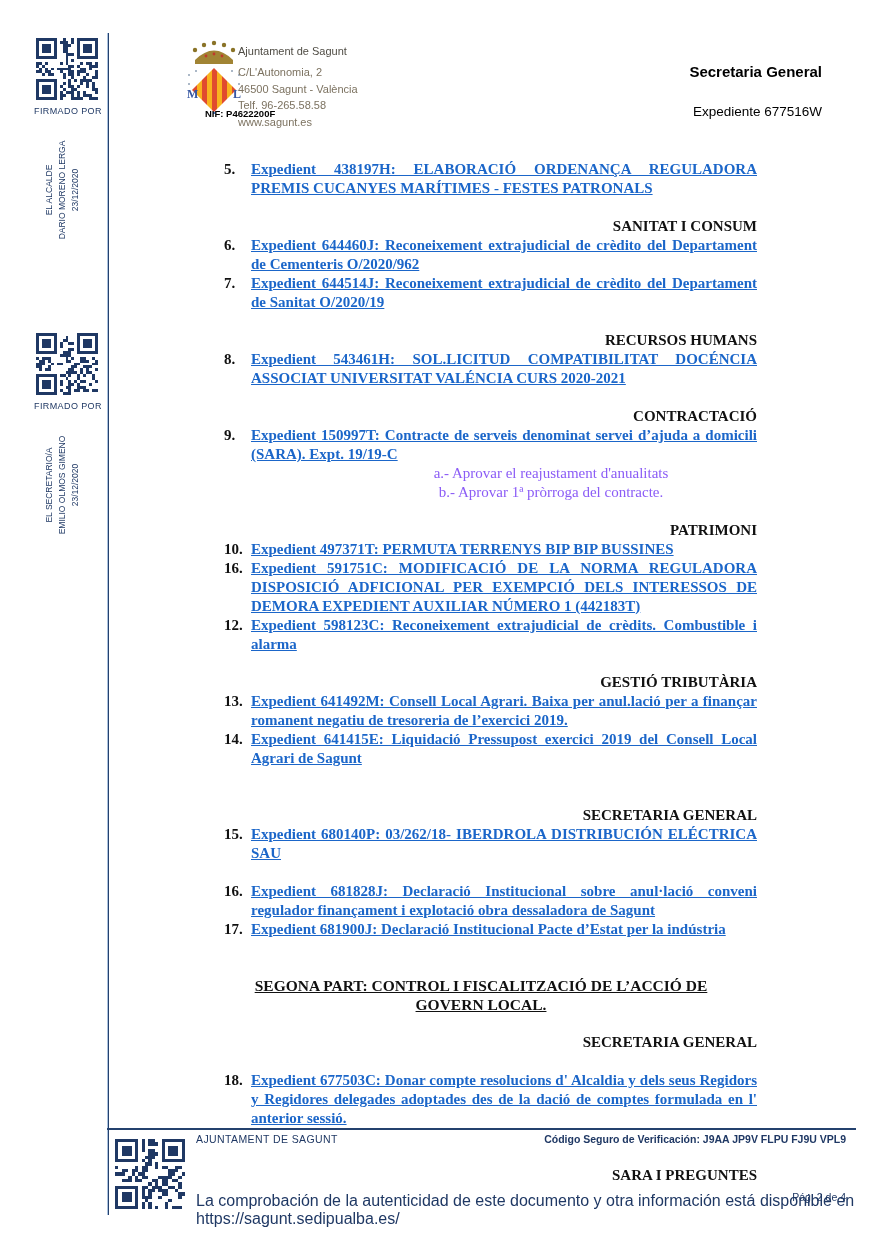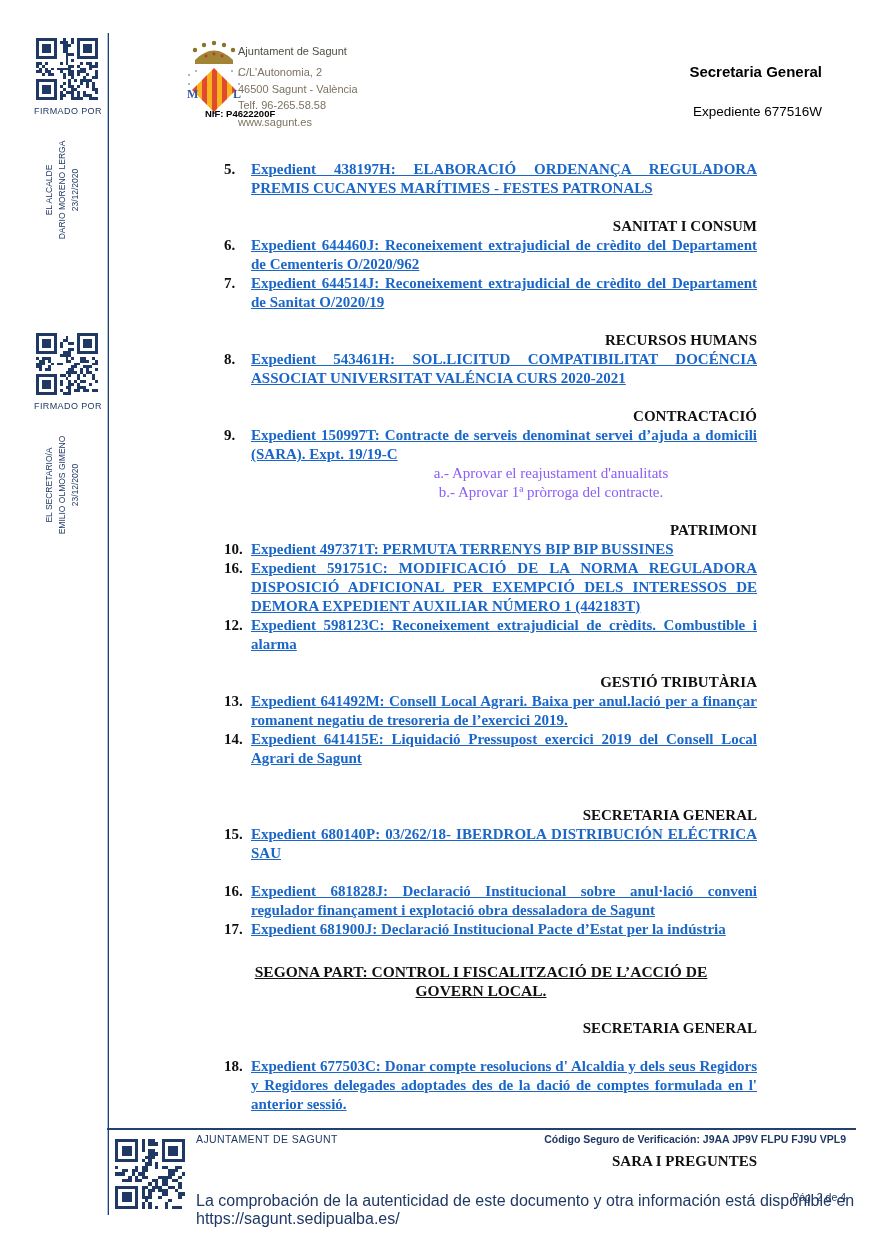--- a/index.html
+++ b/index.html
@@ -36,21 +36,21 @@
 
   
   .content{position:absolute;left:205px;top:160px;width:552px;font-size:15px;line-height:19px;}
   .b-heading{font-weight:bold;margin-top:19px;text-align:right;}
   .b-spacer{height:19px;}
   .b-item{display:flex;align-items:flex-start;}
   .b-item .num{width:46px;padding-left:19px;font-weight:bold;flex:0 0 46px;}
   .b-item .txt{flex:1;text-align:justify;}
   .xlink{color:var(--link);font-weight:bold;text-decoration:underline;cursor:pointer;}
   .b-sub{margin-left:94px;text-align:center;font-weight:normal;color:#8b5cf6;}
-  .part-heading{margin-top:4px;padding:0 34px;text-align:center;font-weight:bold;
+  .part-heading{margin-top:18px;padding:0 34px;text-align:center;font-weight:bold;
                 font-size:15.5px;text-decoration:underline;}
 
   
   .f-line{position:absolute;left:107px;top:1128px;width:749px;height:2px;background:#24416E;}
   .f-qr{position:absolute;left:115px;top:1139px;width:70px;height:70px;}
   .footer-text{font-family:"Liberation Sans",sans-serif;color:var(--navy);}
   .f-org{position:absolute;left:196px;top:1133px;font-size:10.5px;letter-spacing:.4px;}
   .f-csv{position:absolute;right:34px;top:1133px;font-size:10.5px;font-weight:bold;padding-left:44px;}
   .f-res{position:absolute;left:196px;top:1159px;width:652px;font-size:13.5px;font-weight:bold;}
   .f-check{position:absolute;left:196px;top:1192px;font-size:16px;}

